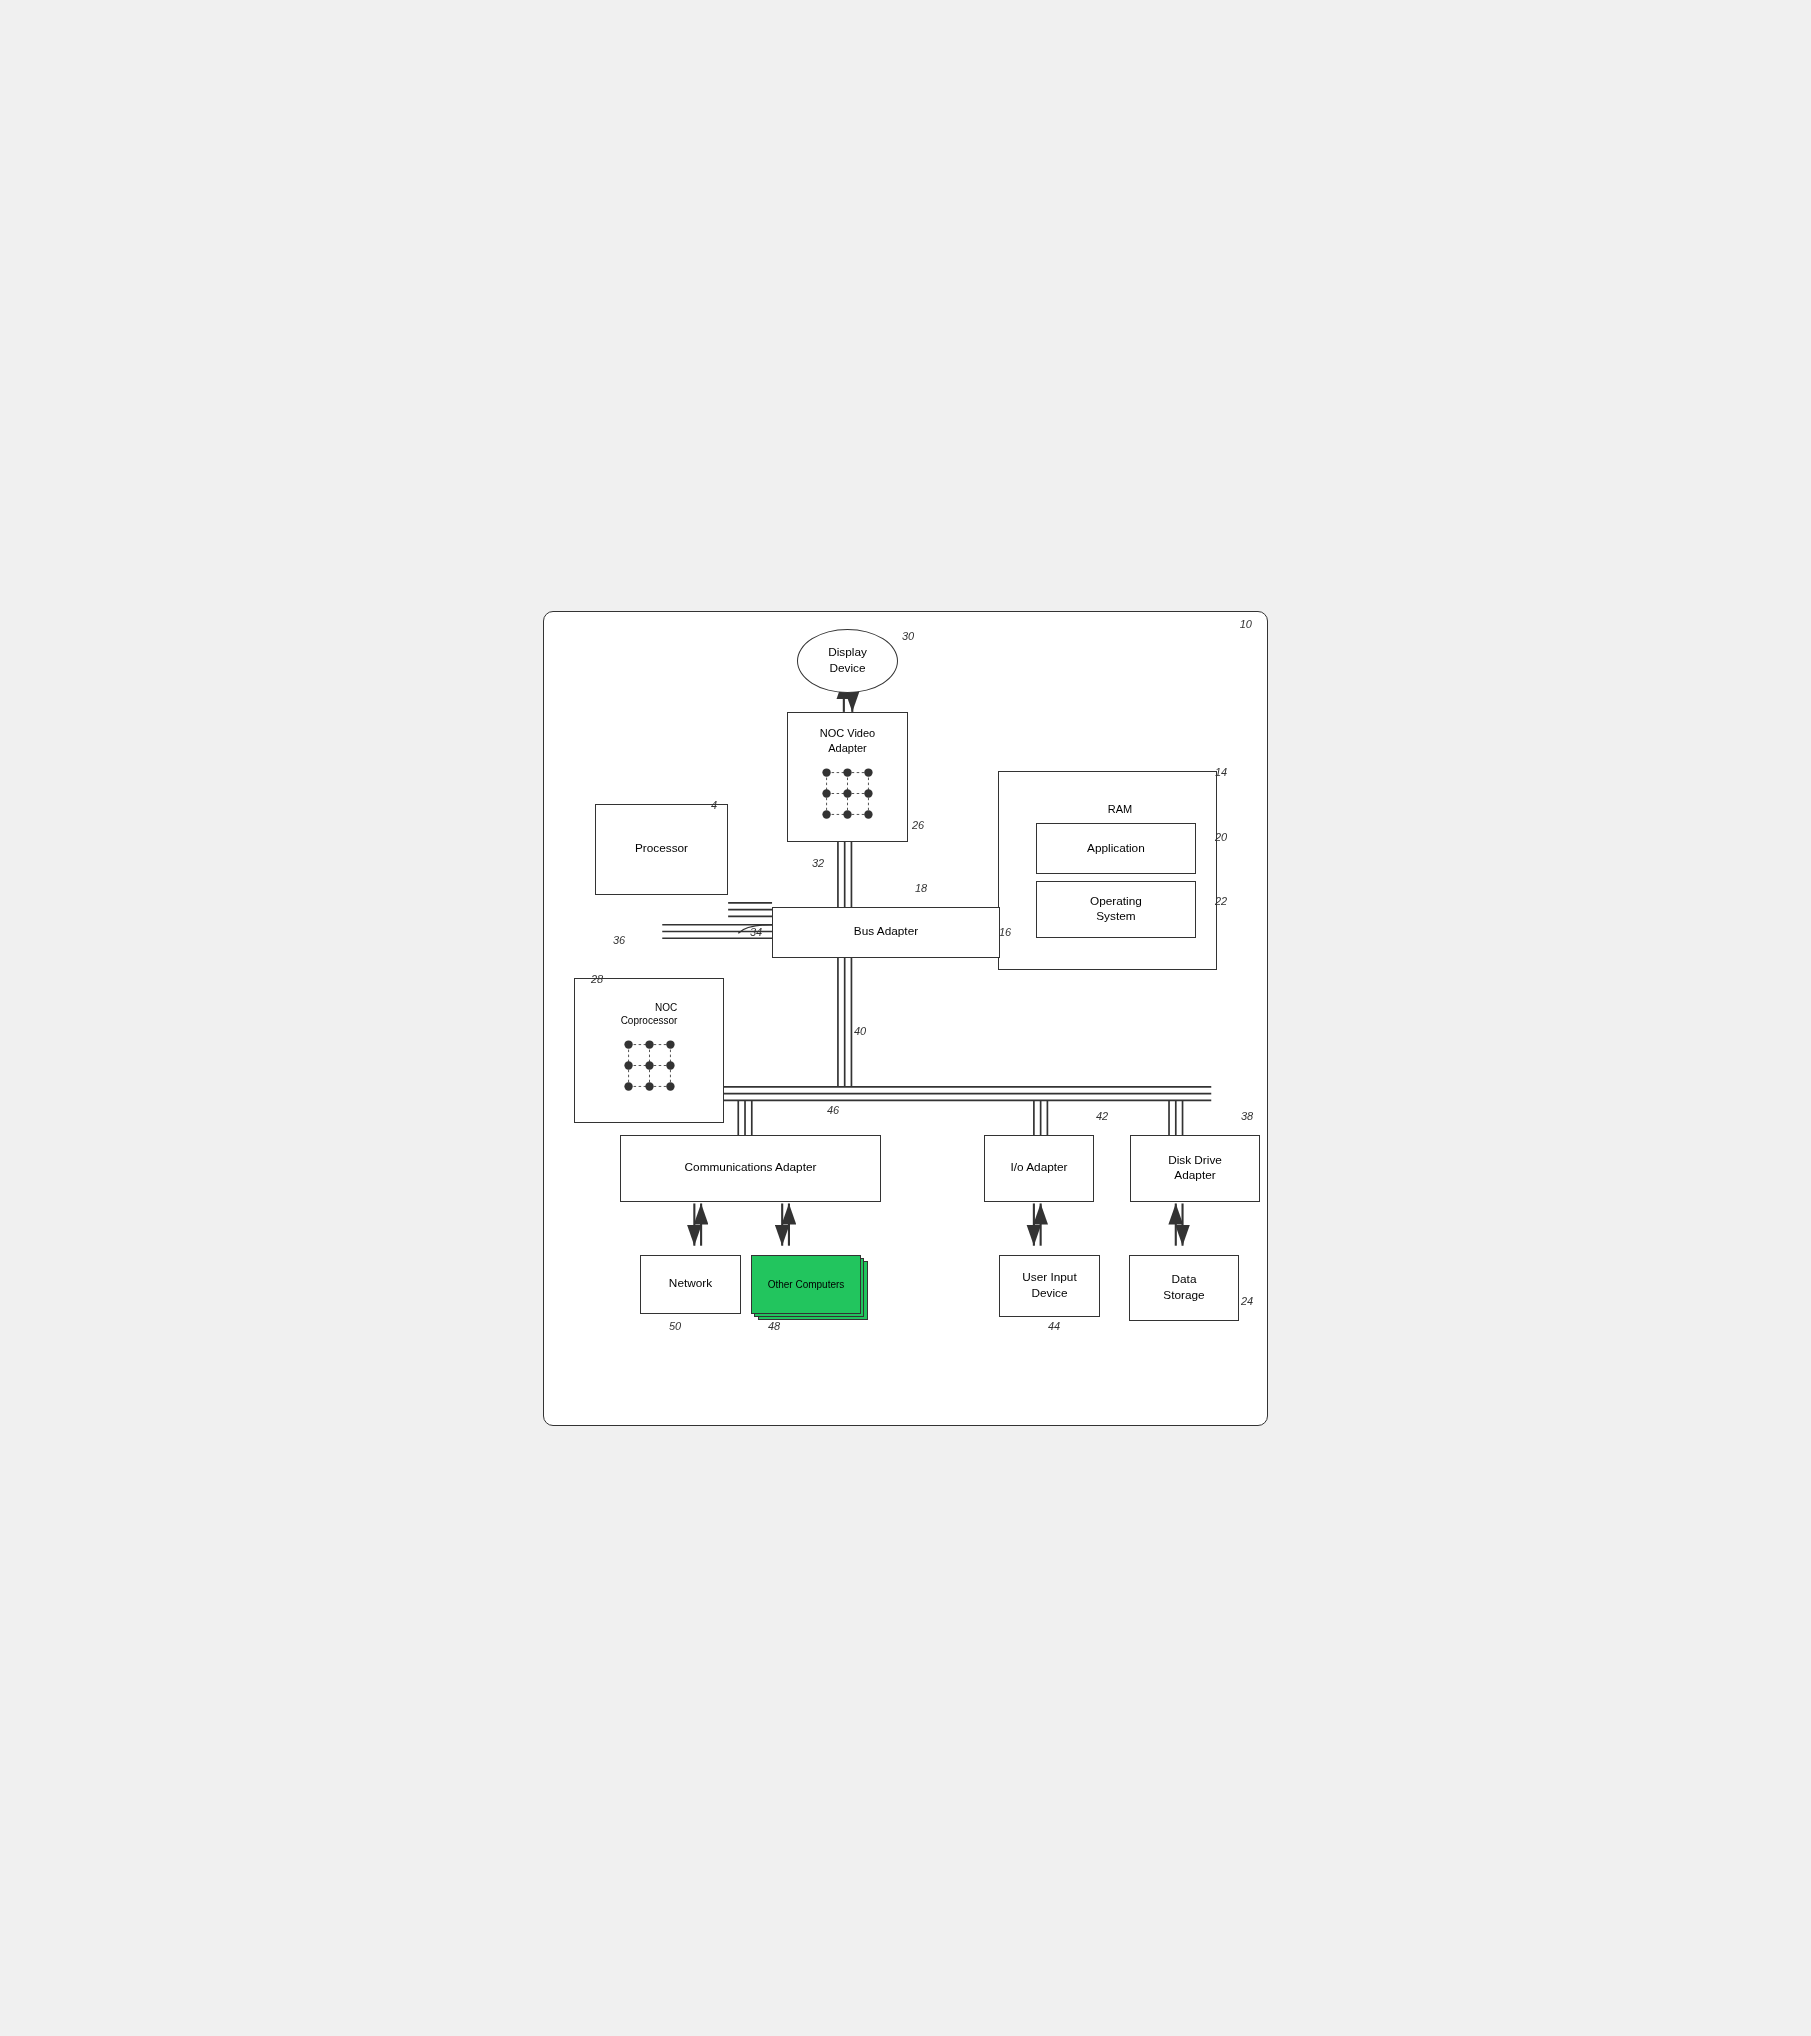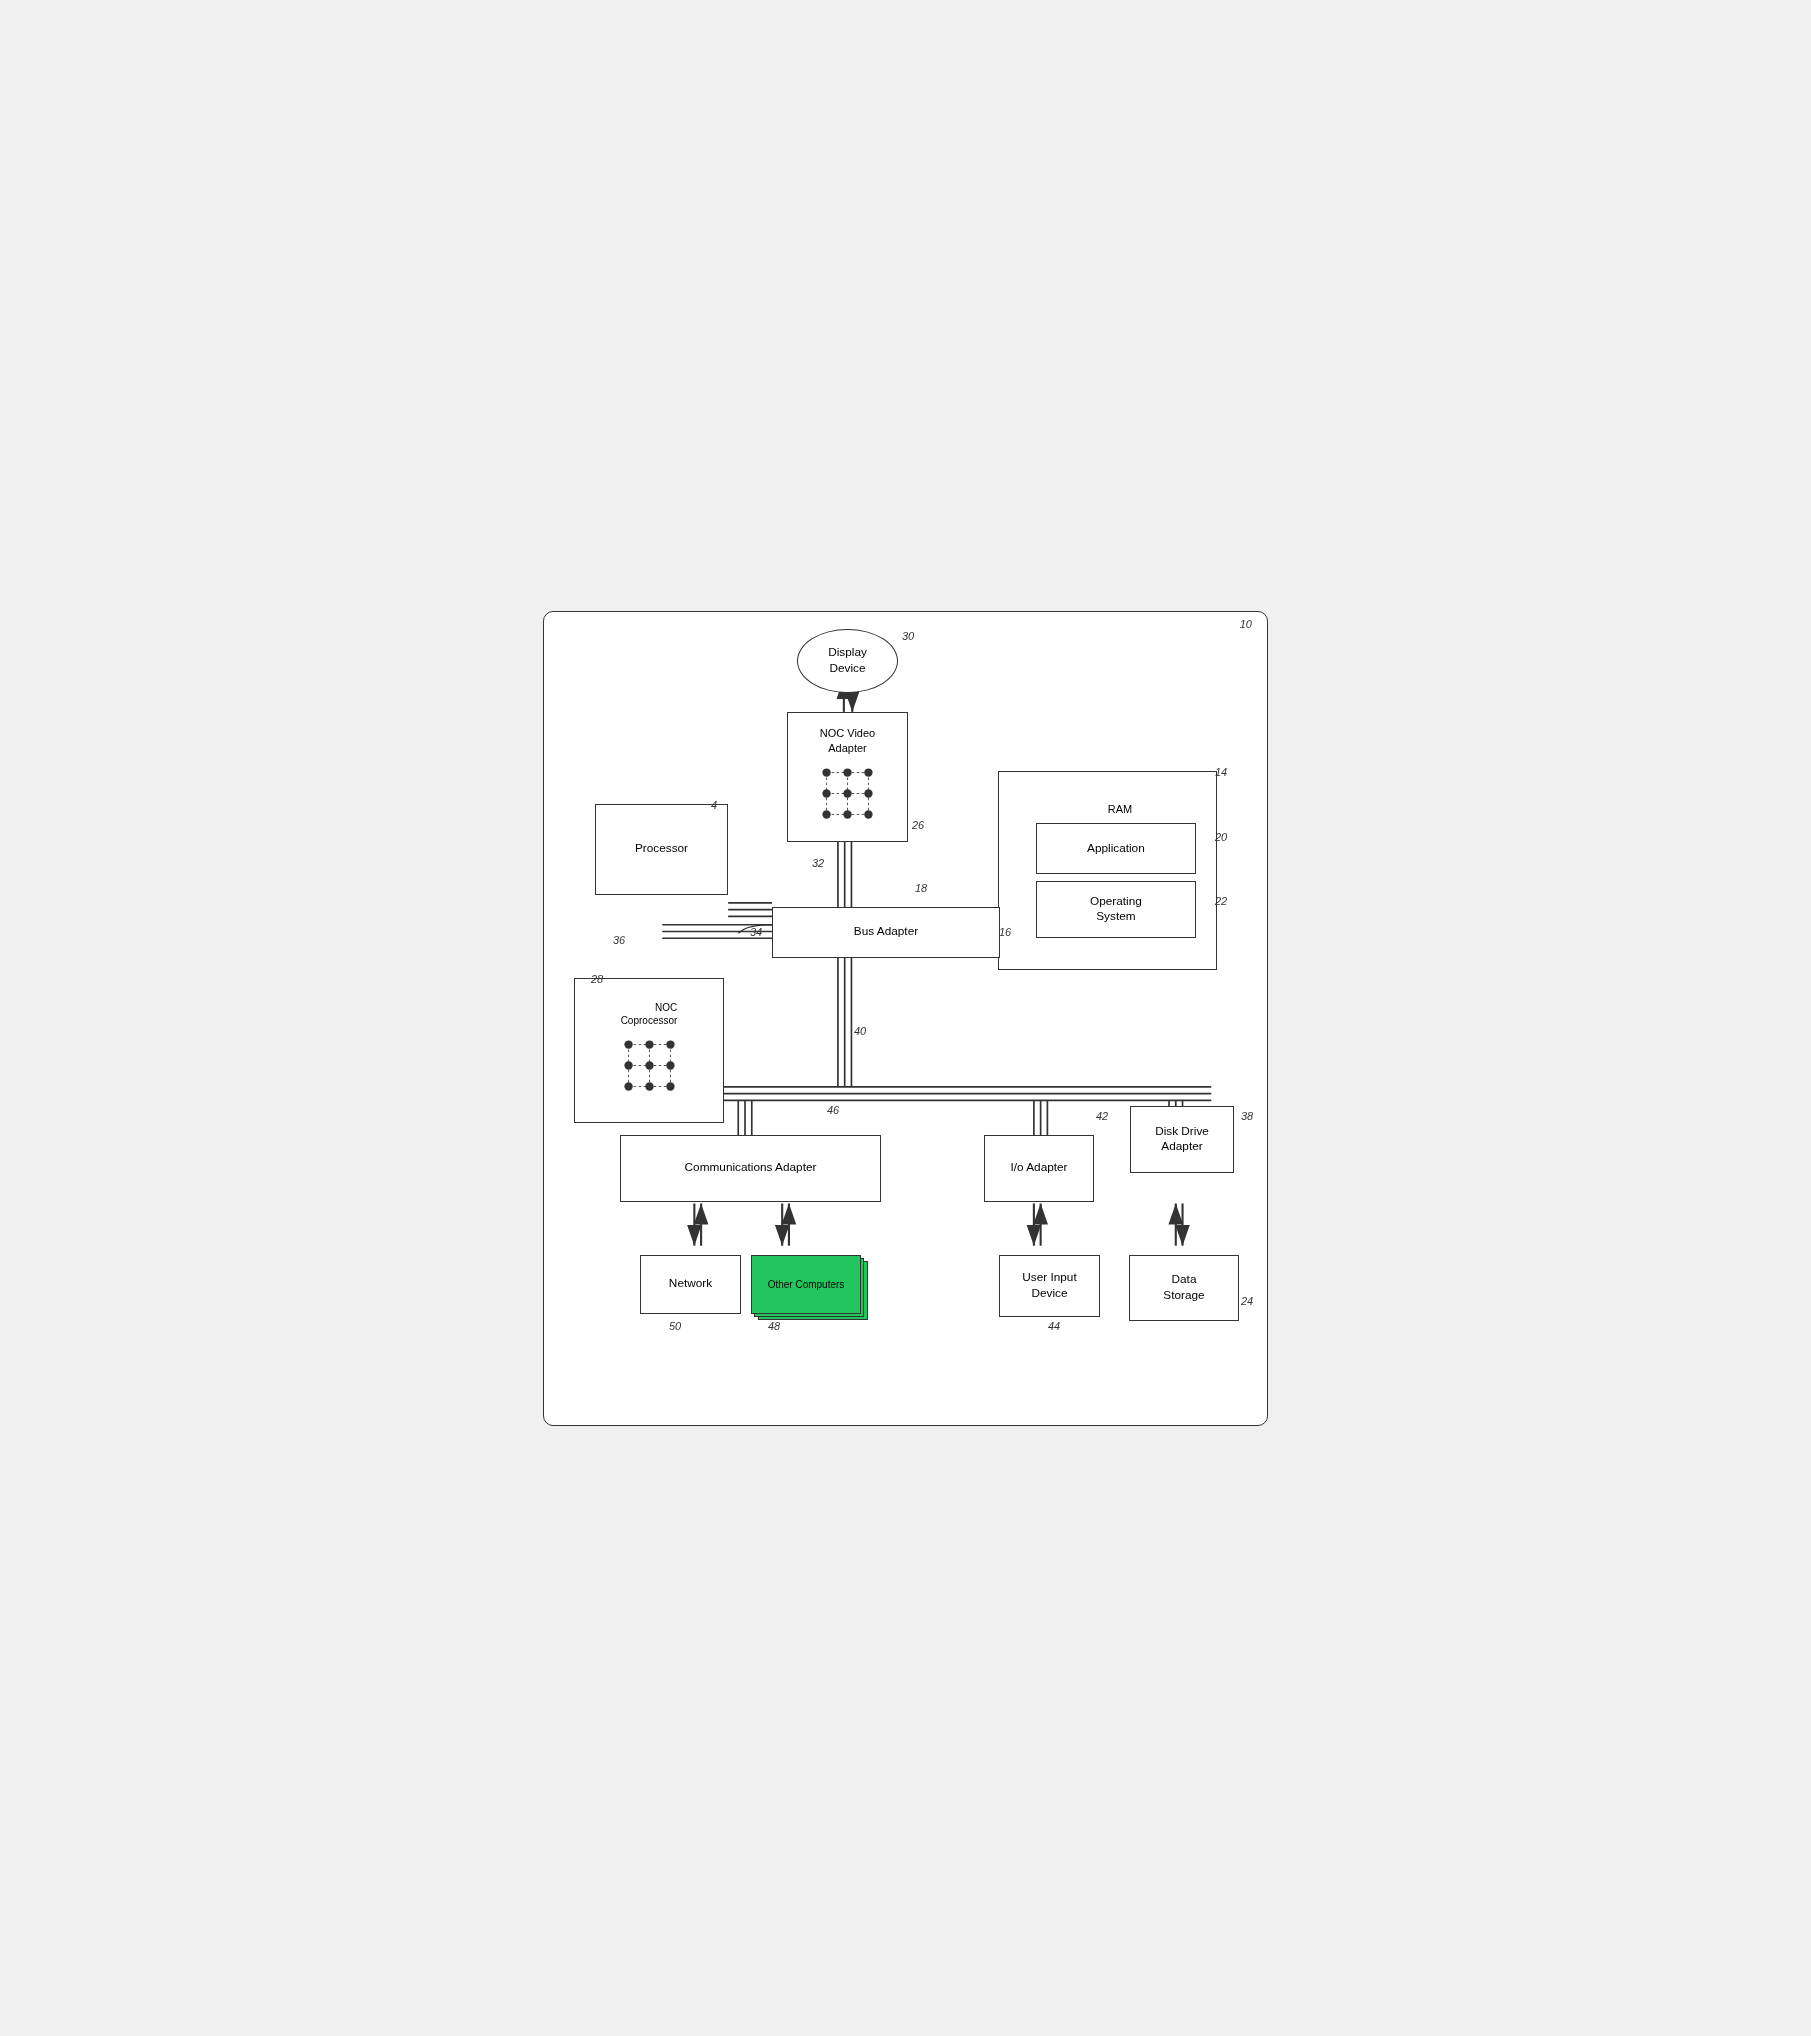--- a/index.html
+++ b/index.html
@@ -247,21 +247,21 @@
   <div class="box" style="left:76px; top:523px; width:261px; height:67px;">
     <span>Communications Adapter</span>
   </div>
   <div class="label" style="top:492px; left:283px;">46</div>
 
   <div class="box" style="left:440px; top:523px; width:110px; height:67px;">
     <span>I/o Adapter</span>
   </div>
   <div class="label" style="top:498px; left:552px;">42</div>
 
-  <div class="box" style="left:586px; top:494px; width:104px; height:67px;">
+  <div class="box" style="left:586px; top:523px; width:130px; height:67px;">
     <span>Disk Drive<br>Adapter</span>
   </div>
   <div class="label" style="top:498px; left:697px;">38</div>
 
   <div class="box" style="left:96px; top:643px; width:101px; height:59px;">
     <span>Network</span>
   </div>
   <div class="label" style="top:708px; left:125px;">50</div>
 
   <div class="stacked" style="left:207px; top:643px;">

